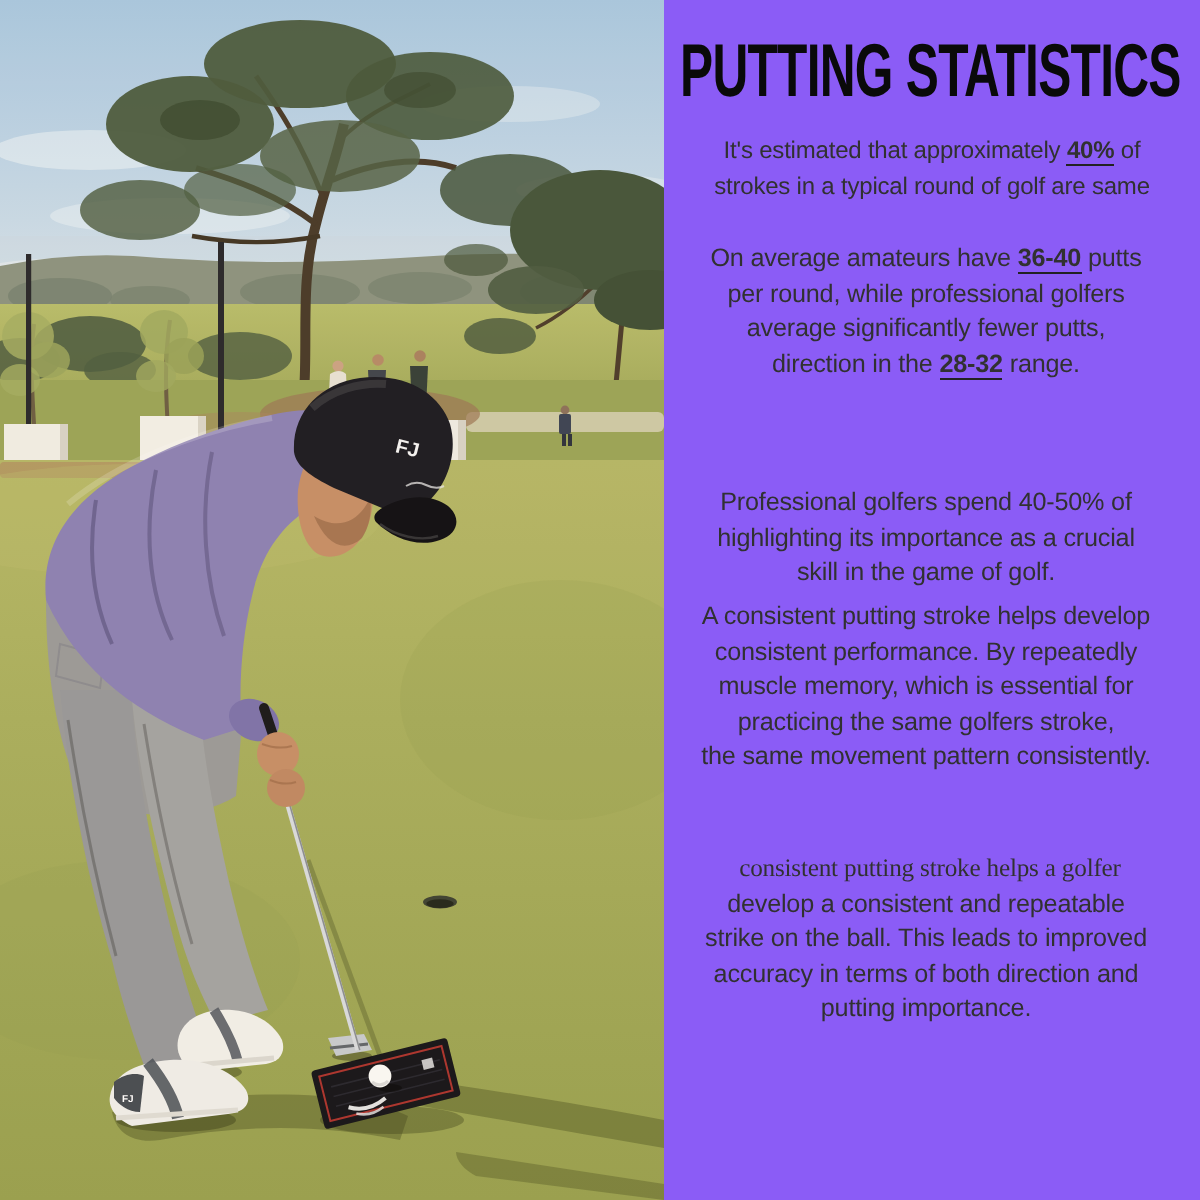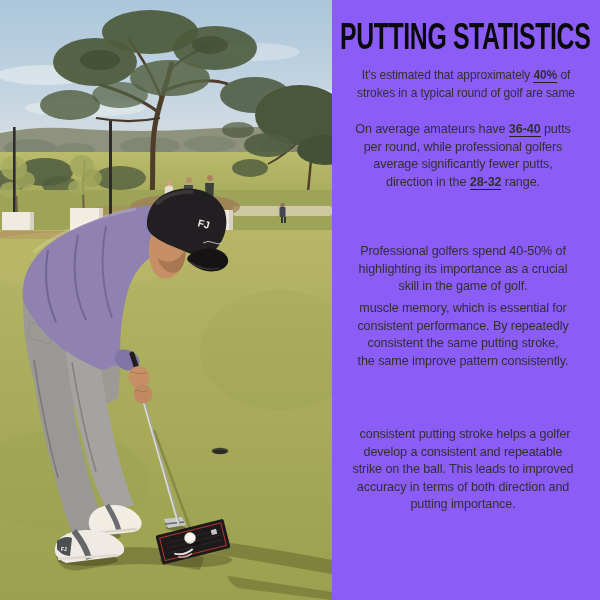--- a/index.html
+++ b/index.html
@@ -9,21 +9,21 @@
   .photo svg{display:block;width:332px;height:600px;}
   .content{position:absolute;left:332px;top:0;width:268px;height:600px;background:#8b5cf6;}
   .title{position:absolute;top:16px;left:8px;margin:0;font-size:34px;font-weight:700;
          color:#0a0a0a;letter-spacing:-0.5px;white-space:nowrap;line-height:1.1;
          transform:scale(0.73,1.1);transform-origin:left top;}
   .para{position:absolute;left:8px;right:14px;margin:0;color:#313131;font-size:12.6px;
         line-height:17.5px;letter-spacing:-0.1px;text-align:center;}
   .para .line{display:block;white-space:pre;}
   .intro{left:2px;right:2px;text-align:center;font-size:12px;}
   .em{font-weight:700;border-bottom:1.6px solid #222;}
-  .indent{padding-left:4px;}
+  .indent{padding-left:4px;font-family:Liberation Serif, serif;}
   .p1{top:67px;} .p2{top:121px;} .p3{top:211px;margin-top:32px;} .p4{top:300px;} .p5{top:426px;}
 </style>
 </head>
 <body>
 
 <div class="canvas">
 
   <div class="photo">
     <svg viewBox="0 0 332 600" preserveAspectRatio="none">
       <defs>
@@ -272,24 +272,25 @@
       <span class="line"><span>direction in the </span><span class="em">28-32</span><span> range.</span></span>
     </p>
 
     <p class="para p3">
       <span class="line">Professional golfers spend 40-50% of</span>
       <span class="line">highlighting its importance as a crucial</span>
       <span class="line">skill in the game of golf.</span>
     </p>
 
     <p class="para p4">
+      <span class="line">A consistent putting stroke helps develop</span>
+      <span class="line">consistent performance. By repeatedly</span>
       <span class="line">muscle memory, which is essential for</span>
-      <span class="line">consistent performance. By repeatedly</span>
-      <span class="line">consistent the same putting stroke,</span>
-      <span class="line">the same improve pattern consistently.</span>
+      <span class="line">practicing the same golfers stroke,</span>
+      <span class="line">the same movement pattern consistently.</span>
     </p>
 
     <p class="para p5">
       <span class="line indent">consistent putting stroke helps a golfer</span>
       <span class="line">develop a consistent and repeatable</span>
       <span class="line">strike on the ball. This leads to improved</span>
       <span class="line">accuracy in terms of both direction and</span>
       <span class="line">putting importance.</span>
     </p>
 

